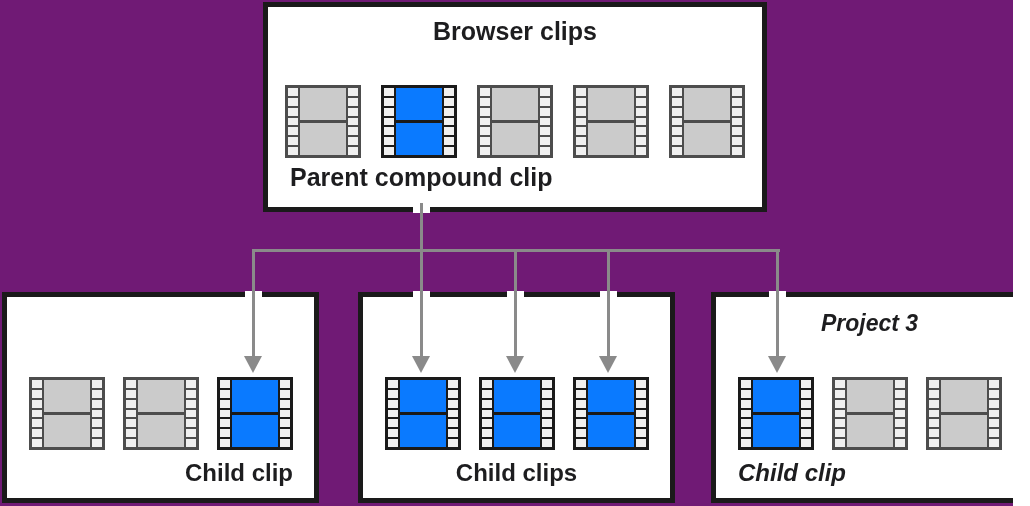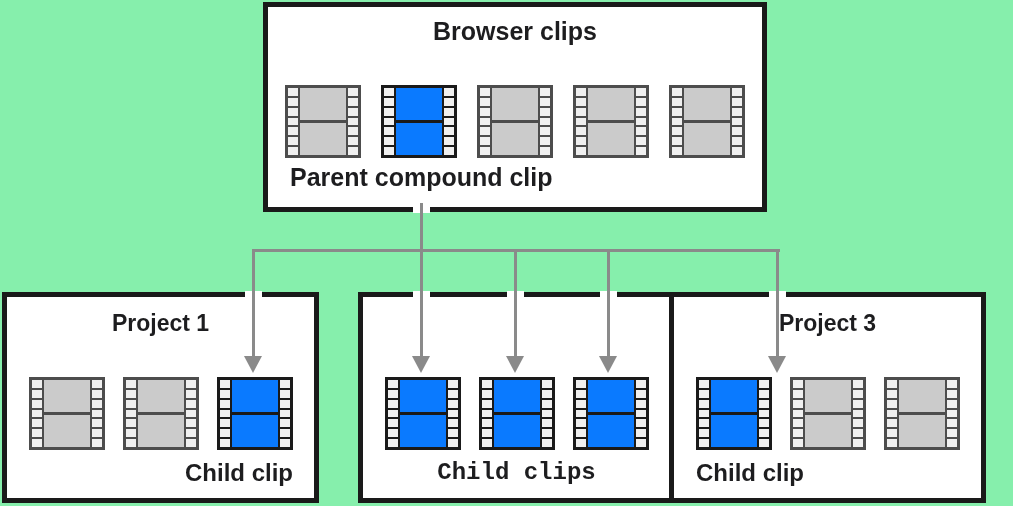--- a/index.html
+++ b/index.html
@@ -1,38 +1,38 @@
 <!DOCTYPE html>
 <html style="--accent-blue: #0a7aff; --clip-gray: #cbcbcb; --structure-gray: #4d4d4d; --structure-black: #1a1a1a; --hole: #f0f0f0; --line-gray: #8a8a8a; --border: #1a1a1a; --text: #1d1d1f;"><head>
 <meta charset="utf-8">
 <style>
   html, body { margin: 0; padding: 0; background: #ffffff; }
   .canvas {
     position: relative;
     width: 1013px;
     height: 506px;
-    background: #86efac;
+    background: #701a75;
     font-family: "Liberation Sans", sans-serif;
     color: var(--text, #1d1d1f);
     overflow: hidden;
   }
 
   
   .box {
     position: absolute;
     box-sizing: border-box;
     border: 5px solid var(--border, #1a1a1a);
     background: #ffffff;
     z-index: 1;
   }
   .top-box   { left: 263px; top: 2px;   width: 504px; height: 210px; }
   .proj-box  { top: 292px;  width: 317px; height: 211px; }
   .proj-1 { left: 2px; }
   .proj-2 { left: 358px; }
-  .proj-3 { left: 669px; }
+  .proj-3 { left: 711px; font-style: italic; }
 
   .box-title {
     position: absolute;
     font-weight: 700;
     white-space: nowrap;
     z-index: 6;
   }
   .top-title {
     top: 10px; left: 0; right: 0;
     text-align: center;
@@ -49,21 +49,21 @@
   .caption {
     position: absolute;
     font-weight: 700;
     white-space: nowrap;
     z-index: 6;
   }
   .parent-caption { left: 22px; top: 156px; font-size: 25px; }
   .child-caption  { top: 162px; font-size: 24px; }
   .align-left   { left: 22px; }
   .align-right  { right: 21px; }
-  .align-center { left: 0; right: 0; text-align: center; font-family: Liberation Mono, monospace; }
+  .align-center { left: 0; right: 0; text-align: center; }
 
   
   .clip-row {
     position: absolute;
     left: 0; right: 0;
     display: flex;
     justify-content: center;
     z-index: 2;
   }
   .top-row  { top: 78px; gap: 20px; }
@@ -253,21 +253,20 @@
             <div class="hole"></div>
             <div class="hole"></div>
             <div class="hole"></div>
           </div>
         </div>
       </div>
     <div class="caption parent-caption">Parent compound clip</div>
   </div>
 
   <div class="box proj-box proj-1">
-    <div class="box-title proj-title">Project 1</div>
     <div class="clip-row proj-row">
         <div class="clip gray">
           <div class="holes">
             <div class="hole"></div>
             <div class="hole"></div>
             <div class="hole"></div>
             <div class="hole"></div>
             <div class="hole"></div>
             <div class="hole"></div>
             <div class="hole"></div>

